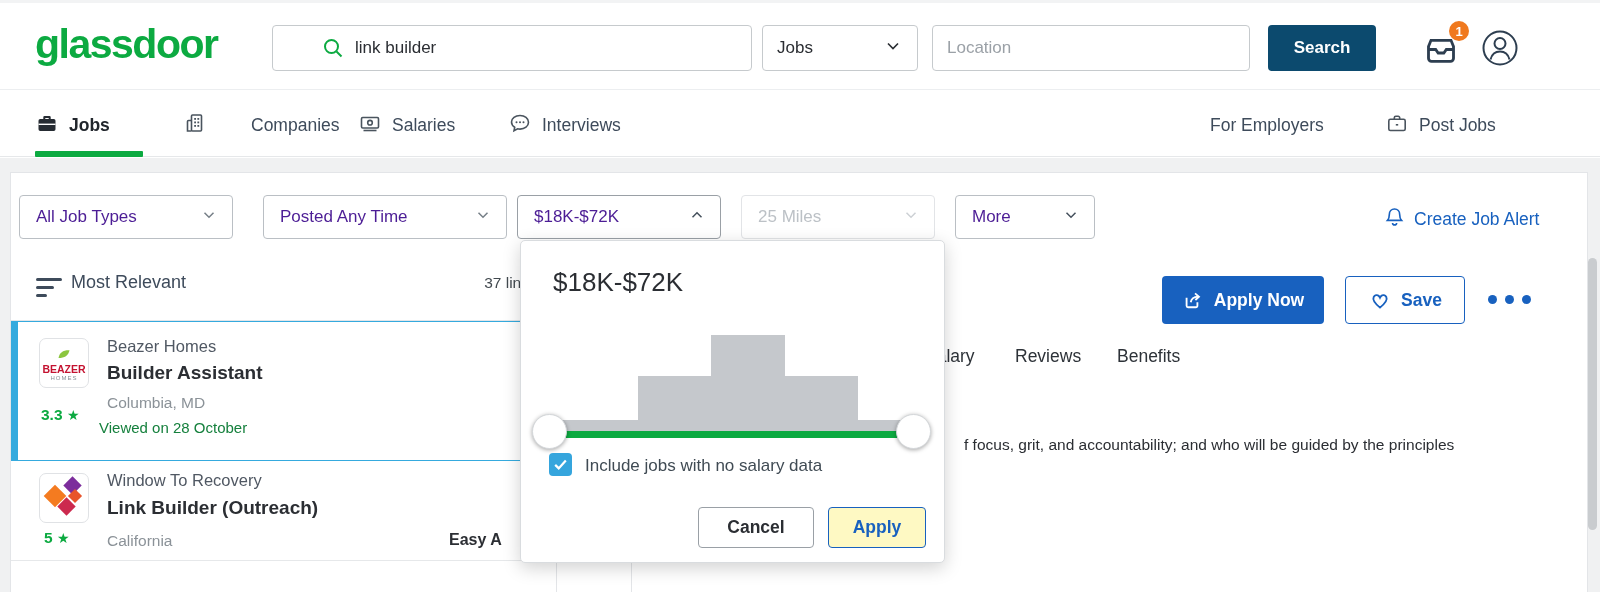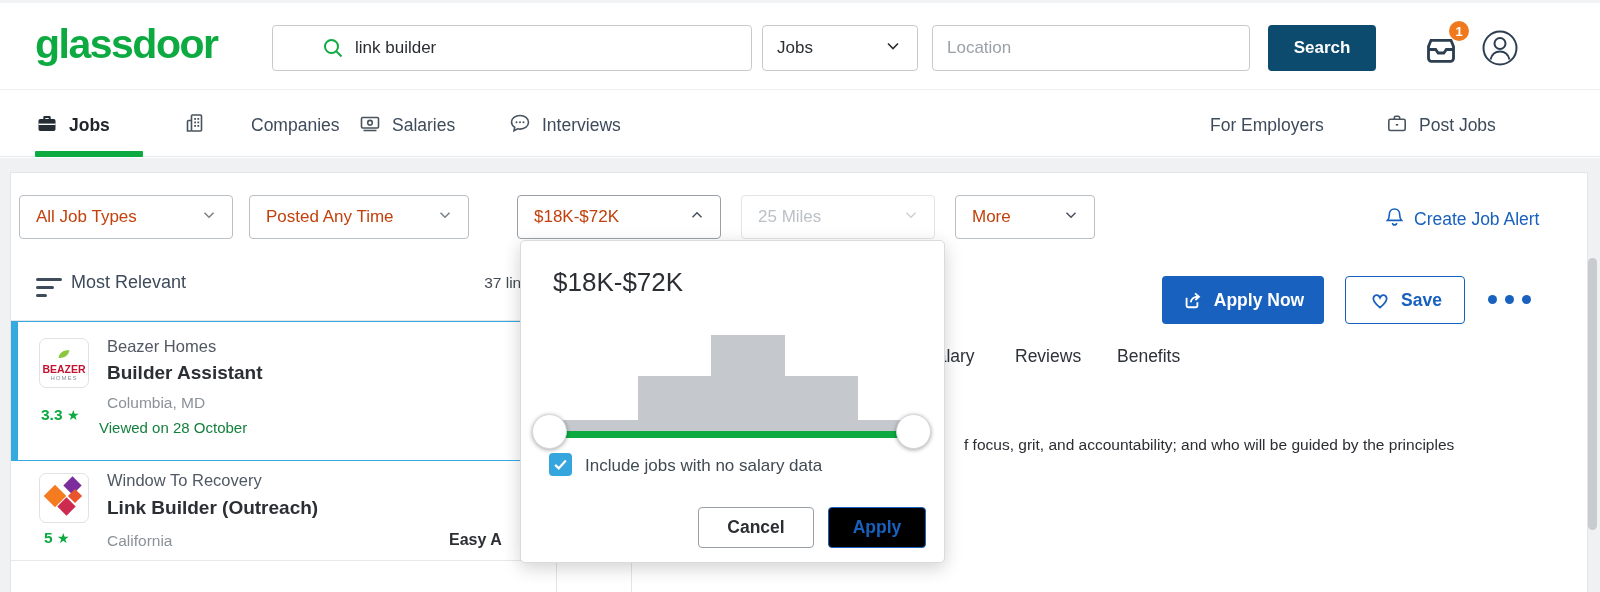--- a/index.html
+++ b/index.html
@@ -42,21 +42,21 @@
                    background:#0caa41; border-radius:1px; }
 
   
   #grayband { position:absolute; left:0; top:158px; width:1600px; height:434px; background:#f0f1f2; }
   #panel { position:absolute; left:10px; top:172px; width:1578px; height:420px; background:#fff;
            border:1px solid #e3e5e8; border-bottom:0; }
 
   
   .chip { position:absolute; top:22px; height:44px; background:#fff; border:1px solid #babfc4;
           border-radius:4px; display:flex; align-items:center; justify-content:space-between;
-          padding:0 14px 0 16px; font-size:17px; color:#c2410c; cursor:pointer; }
+          padding:0 14px 0 16px; font-size:17px; color:#4c1d95; cursor:pointer; }
   .chip.open { border-color:#9aa0a6; }
   .chip.disabled { border-color:#e2e4e7; color:#bcc1c6; cursor:default; }
   #alert { position:absolute; left:1372px; top:32px; display:flex; align-items:center; gap:8px;
            color:#1861bf; font-size:17.5px; cursor:pointer; }
 
   
   #listcol { position:absolute; left:0; top:85px; width:546px; height:335px;
              border-right:1px solid #e3e5e8; }
   #sortrow { position:absolute; left:0; top:0; width:546px; height:63px;
              border-bottom:1px solid #e3e5e8; }
@@ -117,21 +117,21 @@
   .handle { position:absolute; top:173px; width:35px; height:35px; background:#fff;
             border:1px solid #d4d7da; border-radius:50%;
             box-shadow:0 1px 4px rgba(0,0,0,0.35); cursor:grab; }
   #checkbox { position:absolute; left:28px; top:212px; width:23px; height:23px; background:#35a5dd;
               border-radius:4px; cursor:pointer; display:flex; align-items:center;
               justify-content:center; }
   #chklabel { position:absolute; left:64px; top:215px; font-size:17px; color:#404b54; }
   #cancelbtn { position:absolute; left:177px; top:266px; width:116px; height:41px; background:#fff;
                border:1px solid #9aa0a6; border-radius:4px; font-size:17.5px; font-weight:700;
                color:#2b2e33; cursor:pointer; font-family:inherit; }
-  #applybtn { position:absolute; left:307px; top:266px; width:98px; height:41px; background:#000000;
+  #applybtn { position:absolute; left:307px; top:266px; width:98px; height:41px; background:#fef9c3;
               border:1px solid #1861bf; border-radius:4px; font-size:17.5px; font-weight:700;
               color:#1861bf; cursor:pointer; font-family:inherit; }
 
   
   #scrollthumb { position:absolute; left:1588px; top:258px; width:9px; height:272px;
                  background:#c9cccf; border-radius:5px; }
 </style>
 </head>
 <body>
 
@@ -253,21 +253,21 @@
   <div id="panel">
 
     <div class="chip" style="left:8px; width:214px;">
       <span>All Job Types</span>
       <span>
         <svg width="18" height="18" viewBox="0 0 24 24" fill="none" stroke="#767f87" stroke-width="2">
           <polyline points="6 9 12 15 18 9"></polyline>
           </svg>
       </span>
     </div>
-    <div class="chip" style="left:238px; width:220px;">
+    <div class="chip" style="left:252px; width:244px;">
       <span>Posted Any Time</span>
       <span>
         <svg width="18" height="18" viewBox="0 0 24 24" fill="none" stroke="#767f87" stroke-width="2">
           <polyline points="6 9 12 15 18 9"></polyline>
           </svg>
       </span>
     </div>
     <div class="chip open" style="left:506px; width:204px;">
       <span>$18K-$72K</span>
       <span>

